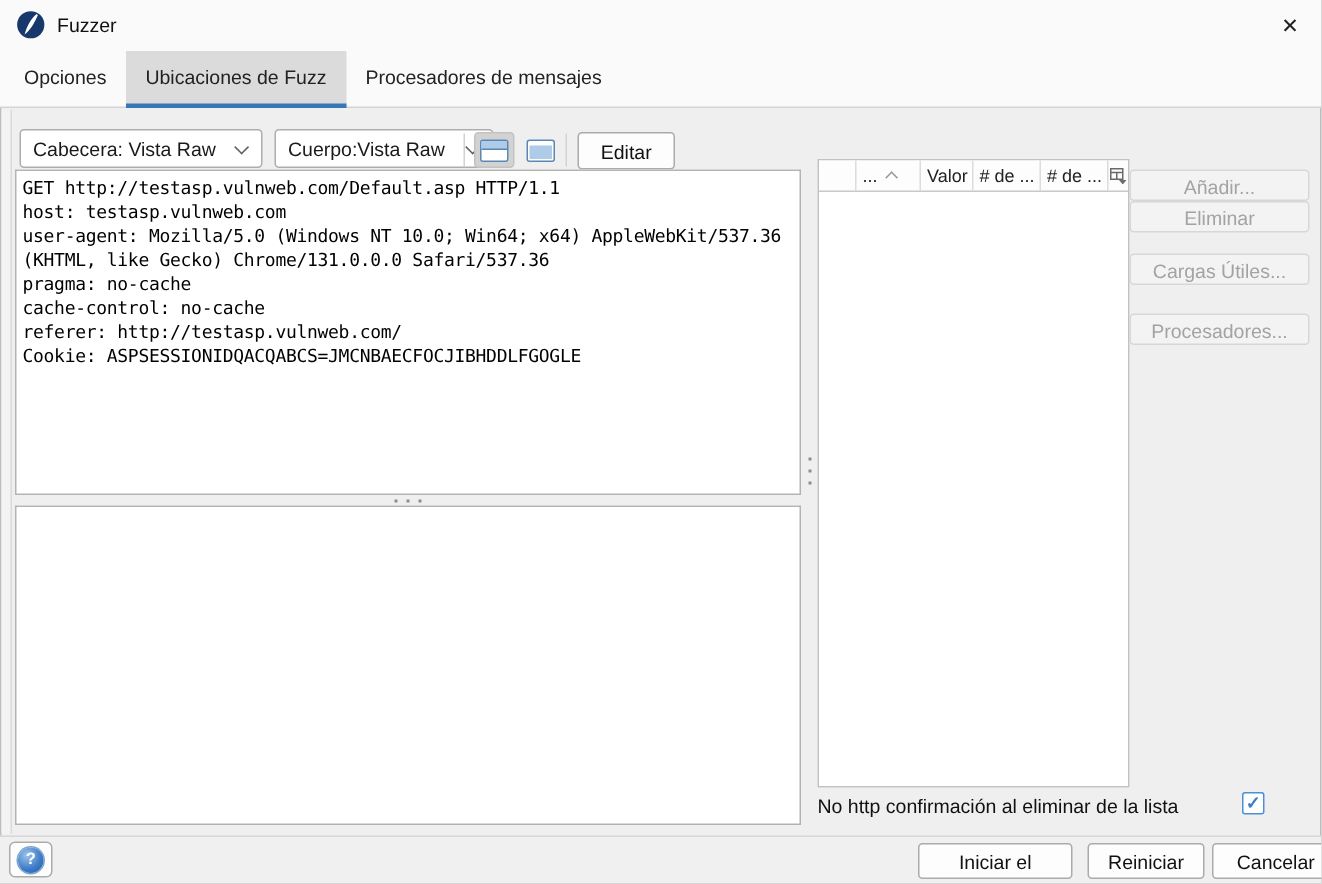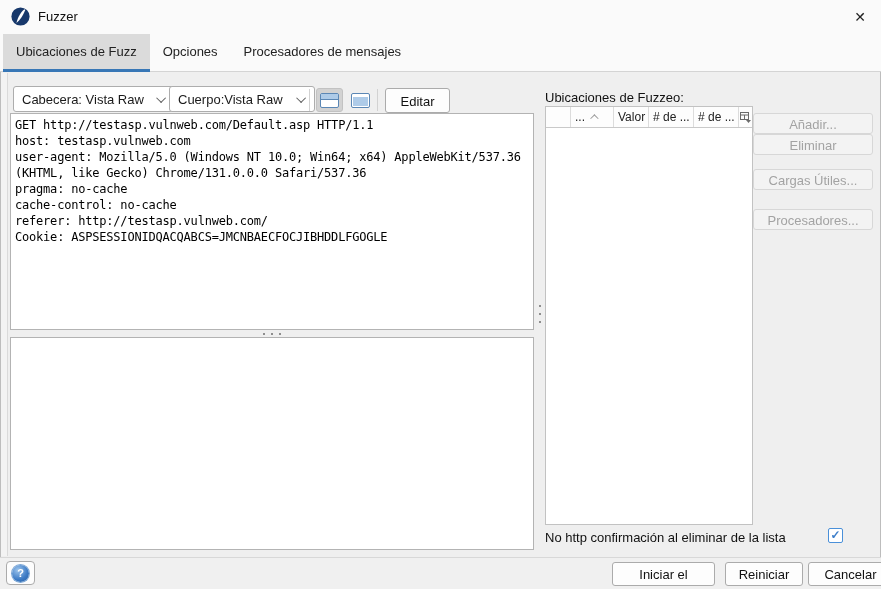--- a/index.html
+++ b/index.html
@@ -22,21 +22,21 @@
     color:#222; border-bottom:3px solid transparent; }
   .tab.active { background:#dbdbdb; border-bottom-color:#3877b6; }
   
   .left-strip { position:absolute; left:1px; top:73px; width:7px; bottom:33px;
     background:#f3f3f3; border-right:1px solid #dadada; }
   
   .combo { position:absolute; height:26px; background:#fff; border:1px solid #adadad;
     border-radius:3px; display:flex; align-items:center; justify-content:space-between;
     padding:0 8px; font-size:13px; }
   .combo-header { left:13px; top:86px; width:162px; }
-  .combo-body   { left:169px; top:86px; width:146px; }
+  .combo-body   { left:183px; top:86px; width:146px; }
   .chev-down { width:7px; height:7px; border-left:1px solid #5f5f5f; border-bottom:1px solid #5f5f5f;
     transform:rotate(-45deg) translateY(-2px); margin-left:8px; }
   .tb-sep { position:absolute; width:1px; height:22px; top:89px; background:#d2d2d2; }
   .sep1 { left:309px; } .sep2 { left:377px; }
   .iconbtn { position:absolute; top:88px; width:27px; height:24px; border-radius:3px;
     display:flex; align-items:center; justify-content:center; border:1px solid transparent; }
   .iconbtn.pressed { background:#d2d2d2; border-color:#c2c2c2; }
   .ib1 { left:316px; } .ib2 { left:347px; }
   .view-icon { position:relative; width:19px; height:15px; border:1px solid #5b87b5;
     border-radius:2px; background:#fff; }
@@ -100,22 +100,22 @@
       <svg width="19" height="19" viewBox="0 0 18 18">
         <circle cx="9" cy="9" r="8.6" fill="#17386b"></circle>
         <path d="M12.8 2.2 C 9.6 4.6 6.6 9.2 5.1 15.2 C 8.7 12.3 11.4 7.9 13.5 2.8 Z" fill="#ffffff"></path>
       </svg>
     </span>
     <span class="title-text">Fuzzer</span>
     <span class="close-btn">✕</span>
   </div>
 
   <div class="tabbar">
+    <div class="tab">Opciones</div>
     <div class="tab active">Ubicaciones de Fuzz</div>
-    <div class="tab">Opciones</div>
     <div class="tab">Procesadores de mensajes</div>
   </div>
 
   <div class="left-strip"></div>
 
   <div class="combo combo-header">
     <span>Cabecera: Vista Raw</span>
     <span class="chev-down"></span>
   </div>
   <div class="combo combo-body">
@@ -152,21 +152,20 @@
   <div class="panel panel-bottom">
     <pre></pre>
   </div>
 
   <div class="v-splitter">
     <i></i>
       <i></i>
       <i></i>
   </div>
 
-  <div class="fuzz-label">Ubicaciones de Fuzzeo:</div>
 
   <div class="fuzz-table">
     <div class="ft-header">
       <div class="ft-cell ftc0"></div>
       <div class="ft-cell ftc1">
         <span>...</span>
         <span class="sort-asc"></span>
       </div>
       <div class="ft-cell ftc2">Valor</div>
       <div class="ft-cell ftc3"># de ...</div>

